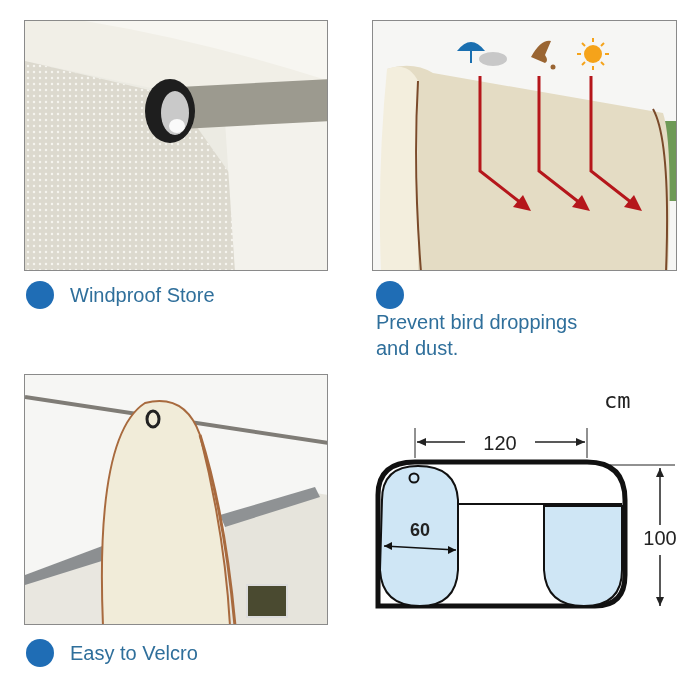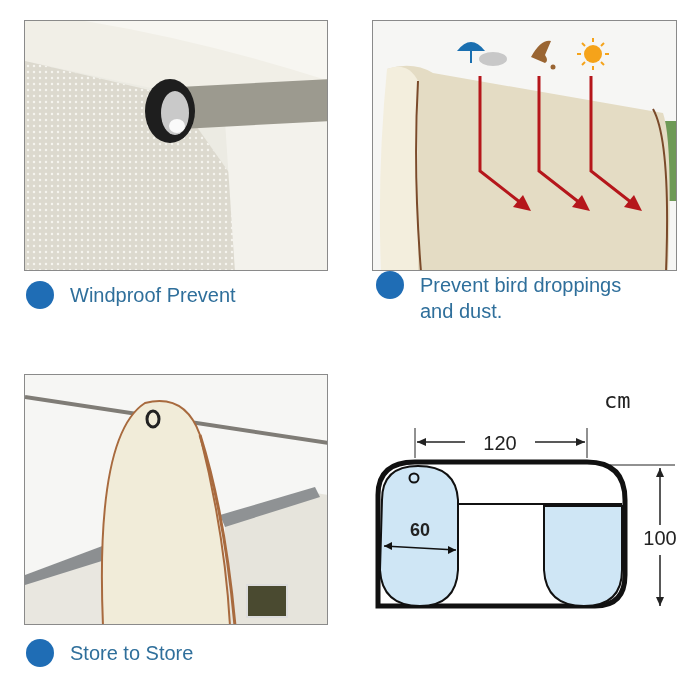--- a/index.html
+++ b/index.html
@@ -26,21 +26,21 @@
     <path d="M0 40 L150 75 L210 160 L215 251 L0 251 Z" fill="url(#mesh)"></path>
     <path d="M200 100 L304 90 L304 251 L210 251 Z" fill="#f3f2ec"></path>
     <rect x="160" y="62" width="144" height="42" fill="#9c9a8f" transform="rotate(-3 230 83)"></rect>
     <ellipse cx="145" cy="90" rx="25" ry="32" fill="#1e1e1e"></ellipse>
     <ellipse cx="150" cy="92" rx="14" ry="22" fill="#c9c9c9"></ellipse>
     <ellipse cx="152" cy="105" rx="8" ry="7" fill="#fafafa"></ellipse>
   </svg>
 </div>
 <div class="caption" style="left:26px;top:282px;">
   <span class="dot"></span>
-  <span class="cap-text">Windproof Prevent</span>
+  <span class="cap-text">Windproof Store</span>
 </div>
 
 <div class="panel" style="left:372px;top:20px;width:305px;height:251px;background:#f4f4f2;">
   <svg width="305" height="251" viewBox="0 0 305 251">
     <rect width="305" height="251" fill="#f6f6f4"></rect>
     <rect x="275" y="100" width="30" height="80" fill="#6e9a56"></rect>
     <path d="M14 48 Q40 40 60 52 L290 92 Q300 120 295 251 L14 251 Z" fill="#e4dcc4"></path>
     <path d="M14 48 Q35 40 45 60 L45 251 L8 251 Q4 150 14 48 Z" fill="#f3eedd"></path>
     <path d="M45 60 Q40 150 48 251" stroke="#7a4a2a" stroke-width="2" fill="none"></path>
     <path d="M280 88 Q298 120 293 251" stroke="#7a4a2a" stroke-width="2" fill="none"></path>
@@ -73,21 +73,21 @@
       <polyline points="166,55 166,150 207,182"></polyline>
       <polyline points="218,55 218,150 259,182"></polyline>
     </g>
     <g fill="#b5161b">
       <polygon points="158,190 140,186 150,174"></polygon>
       <polygon points="217,190 199,186 209,174"></polygon>
       <polygon points="269,190 251,186 261,174"></polygon>
     </g>
   </svg>
 </div>
-<div class="caption" style="left:376px;top:272px;">
+<div class="caption" style="left:376px;top:282px;flex-direction:column;">
   <span class="dot"></span>
   <span class="cap-text">Prevent bird droppings
 and dust.</span>
 </div>
 
 <div class="panel" style="left:24px;top:374px;width:304px;height:251px;background:#f4f4f2;">
   <svg width="304" height="251" viewBox="0 0 304 251">
     <rect width="304" height="251" fill="#f6f6f4"></rect>
     <path d="M0 200 L80 170 L80 251 L0 251 Z" fill="#8c8f91"></path>
     <path d="M0 210 L80 185 L80 251 L0 251 Z" fill="#e9e7e0"></path>
@@ -95,21 +95,21 @@
     <path d="M195 140 L290 112 L295 122 L200 152 Z" fill="#8f9294"></path>
     <rect x="222" y="210" width="40" height="32" fill="#4a4a30" stroke="#ddd" stroke-width="2"></rect>
     <line x1="0" y1="22" x2="304" y2="68" stroke="#7f7c76" stroke-width="4"></line>
     <path d="M78 251 Q70 60 120 28 Q160 18 175 60 Q200 160 205 251 Z" fill="#f1ecd9" stroke="#a86a3e" stroke-width="2"></path>
     <path d="M175 60 Q200 140 210 251" stroke="#a86a3e" stroke-width="3" fill="none"></path>
     <ellipse cx="128" cy="44" rx="6" ry="8" fill="none" stroke="#222" stroke-width="3"></ellipse>
   </svg>
 </div>
 <div class="caption" style="left:26px;top:640px;">
   <span class="dot"></span>
-  <span class="cap-text">Store to Store</span>
+  <span class="cap-text">Easy to Velcro</span>
 </div>
 
 <div class="unit">cm</div>
 <svg style="position:absolute;left:370px;top:420px;" width="330" height="200" viewBox="0 0 330 200">
 
   <line x1="45" y1="8" x2="45" y2="38" stroke="#222" stroke-width="1"></line>
   <line x1="217" y1="8" x2="217" y2="38" stroke="#222" stroke-width="1"></line>
   <line x1="47" y1="22" x2="95" y2="22" stroke="#222" stroke-width="1.5"></line>
   <polygon points="47,22 56,18 56,26" fill="#222"></polygon>
   <line x1="165" y1="22" x2="215" y2="22" stroke="#222" stroke-width="1.5"></line>

